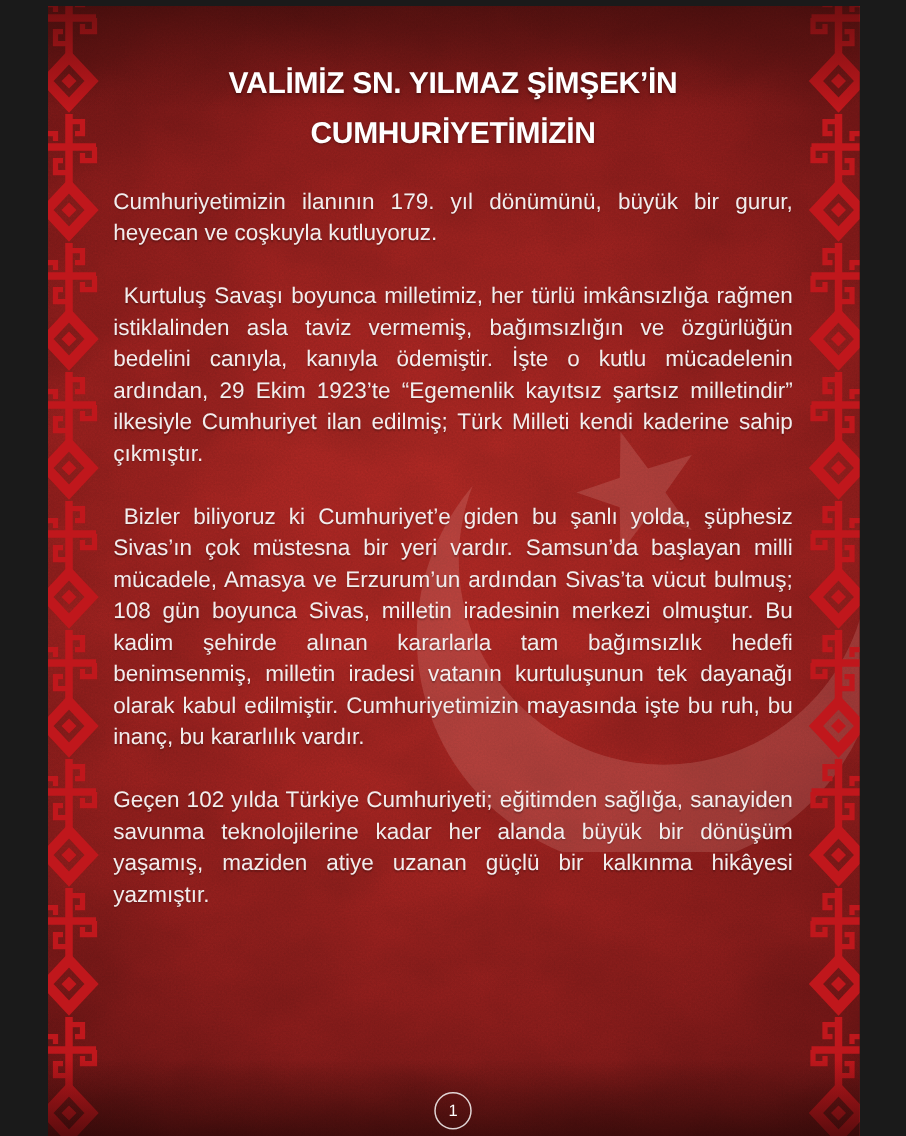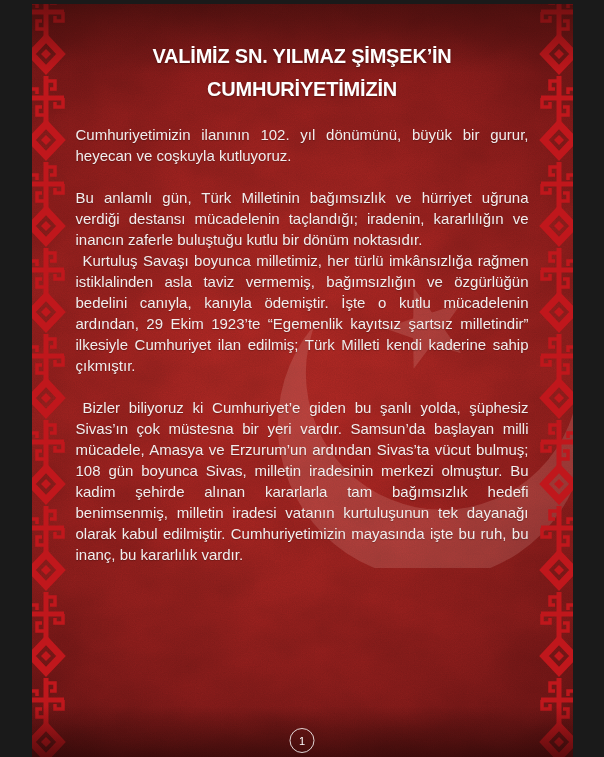--- a/index.html
+++ b/index.html
@@ -116,23 +116,23 @@
   <svg class="border-strip right" viewBox="0 0 44 774" aria-hidden="true">
     <use href="#kilimChain"></use>
   </svg>
 
   <div class="layer vignette"></div>
 
   <div class="content">
     <h1 class="title">
       <span>VALİMİZ SN. YILMAZ ŞİMŞEK’İN CUMHURİYETİMİZİN</span>
     </h1>
-    <p class="body-p">Cumhuriyetimizin ilanının 102. yıl dönümünü, büyük bir gurur, heyecan ve coşkuyla kutluyoruz.</p>
-    <p class="body-p tight">Bu anlamlı gün, Türk Milletinin bağımsızlık ve hürriyet uğruna verdiği destansı mücadelenin taçlandığı; iradenin, kararlılığın ve inancın zaferle buluştuğu kutlu bir dönüm noktasıdır.</p>
+    <p class="body-p">Cumhuriyetimizin ilanının 179. yıl dönümünü, büyük bir gurur, heyecan ve coşkuyla kutluyoruz.</p>
     <p class="body-p indent">Kurtuluş Savaşı boyunca milletimiz, her türlü imkânsızlığa rağmen istiklalinden asla taviz vermemiş, bağımsızlığın ve özgürlüğün bedelini canıyla, kanıyla ödemiştir. İşte o kutlu mücadelenin ardından, 29 Ekim 1923’te “Egemenlik kayıtsız şartsız milletindir” ilkesiyle Cumhuriyet ilan edilmiş; Türk Milleti kendi kaderine sahip çıkmıştır.</p>
     <p class="body-p indent">Bizler biliyoruz ki Cumhuriyet’e giden bu şanlı yolda, şüphesiz Sivas’ın çok müstesna bir yeri vardır. Samsun’da başlayan milli mücadele, Amasya ve Erzurum’un ardından Sivas’ta vücut bulmuş; 108 gün boyunca Sivas, milletin iradesinin merkezi olmuştur. Bu kadim şehirde alınan kararlarla tam bağımsızlık hedefi benimsenmiş, milletin iradesi vatanın kurtuluşunun tek dayanağı olarak kabul edilmiştir. Cumhuriyetimizin mayasında işte bu ruh, bu inanç, bu kararlılık vardır.</p>
+    <p class="body-p">Geçen 102 yılda Türkiye Cumhuriyeti; eğitimden sağlığa, sanayiden savunma teknolojilerine kadar her alanda büyük bir dönüşüm yaşamış, maziden atiye uzanan güçlü bir kalkınma hikâyesi yazmıştır.</p>
   </div>
 
   <div class="page-badge">
     <span>1</span>
   </div>
 
 </div>
 
 </body></html>

